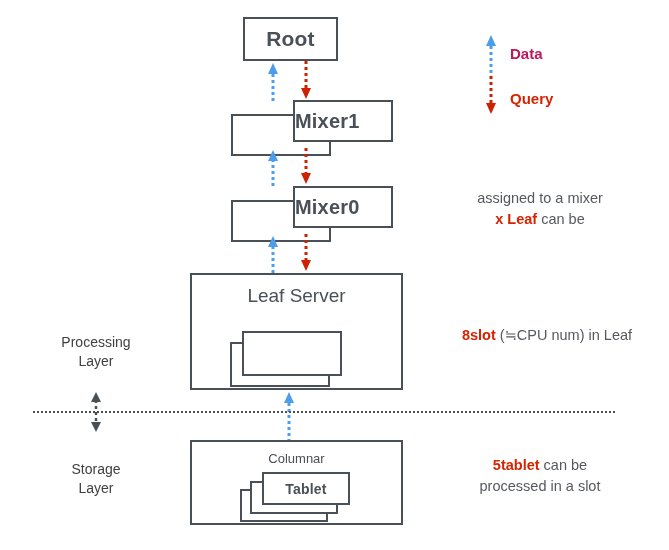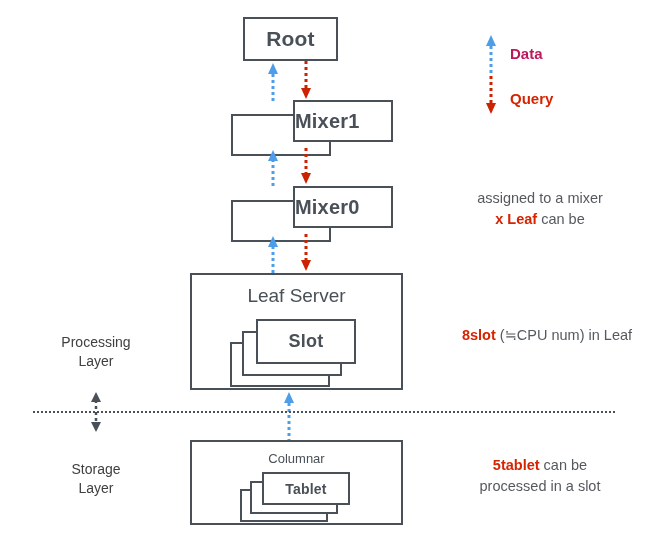--- a/index.html
+++ b/index.html
@@ -157,23 +157,20 @@
   <svg class="arrow" style="left:299px; top:234px;" width="14" height="39" viewBox="0 0 14 39">
     <line x1="7" y1="0" x2="7" y2="27" stroke="#cc2200" stroke-width="3" stroke-dasharray="3,3"></line>
     <polygon points="7,37 12,26 2,26" fill="#cc2200"></polygon>
   </svg>
 
   <div class="box node-leaf">
     <div class="container-title">Leaf Server</div>
     <div class="stack3 slot-stack">
       <div class="layer l-b2"></div>
       <div class="layer l-b1"></div>
-      <div class="layer l-front">
-        <span class="box-label">Slot</span>
-      </div>
     </div>
   </div>
 
   <svg class="arrow" style="left:282px; top:390px;" width="14" height="52" viewBox="0 0 14 52">
     <line x1="7" y1="52" x2="7" y2="12" stroke="#4d9de8" stroke-width="3" stroke-dasharray="3,3"></line>
     <polygon points="7,2 12,13 2,13" fill="#4d9de8"></polygon>
   </svg>
 
   <div class="divider"></div>
 

